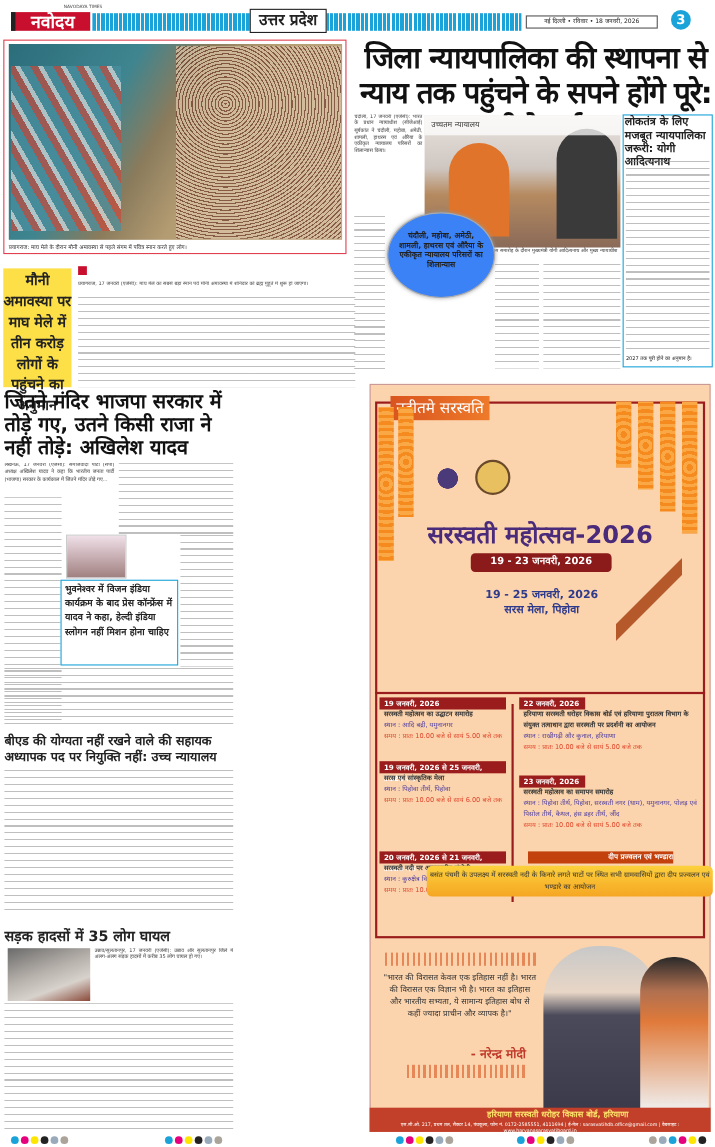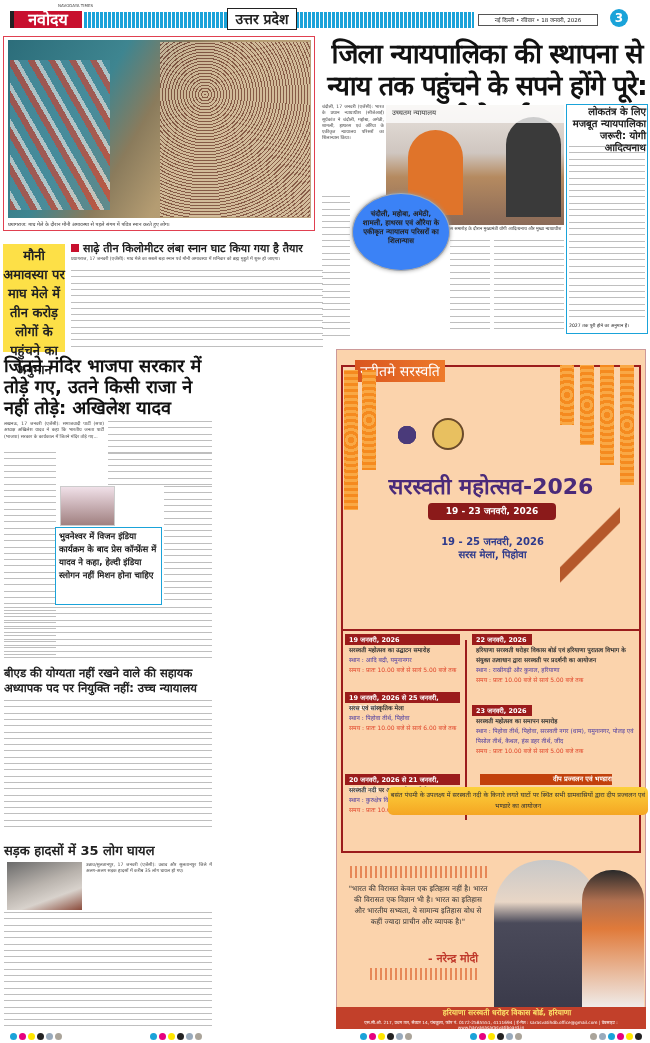--- a/index.html
+++ b/index.html
@@ -23,21 +23,21 @@
 .headline{left:326px;top:38px;width:322px;font-size:27px;font-weight:bold;line-height:32px;color:#111;text-align:center;letter-spacing:-1px}
 .col{font-size:4.6px;line-height:6.3px;color:#444;text-align:justify;overflow:hidden}
 .textlines{background:repeating-linear-gradient(180deg,#8a8a8a 0 1px,transparent 1px 6.3px);opacity:.55}
 .courtphoto{left:386px;top:105px;width:178px;height:120px;background:linear-gradient(180deg,#e8e2dc 0,#cfc6c0 40%,#b58a60 60%,#8a6a58 100%)}
 .courtphoto .p1{position:absolute;left:22px;top:25px;width:55px;height:85px;background:#e0742a;border-radius:28px 28px 0 0}
 .courtphoto .p2{position:absolute;left:120px;top:12px;width:55px;height:100px;background:#3a3a3a;border-radius:28px 28px 0 0}
 .courtbanner{left:386px;top:105px;width:178px;height:18px;background:rgba(255,255,255,.75);font-size:7px;font-weight:normal;color:#333;padding:3px 6px}
 .photocap{left:388px;top:226px;width:176px;font-size:4.5px;color:#333;line-height:6px}
 .circle{left:352px;top:193px;width:98px;height:78px;border-radius:50%;background:#3b82f6;border:1.5px solid #aaa;box-shadow:0 0 4px #999;font-size:7px;font-weight:bold;text-align:center;padding:16px 8px;line-height:9px}
 .sidebox{left:566px;top:104px;width:82px;height:230px;border:1px solid #1aa3d9}
-.sidehead{left:568px;top:106px;width:78px;font-size:10px;font-weight:bold;line-height:12px;text-align:right}
+.sidehead{left:568px;top:106px;width:78px;font-size:10px;font-weight:bold;line-height:12px;text-align:left}
 
 .yellowbox{left:3px;top:244px;width:62px;height:108px;background:#fde047;font-size:13px;line-height:19px;text-align:center;font-weight:bold;padding-top:2px;color:#222}
 .snanhead{left:71px;top:240px;width:260px;font-size:11px;font-weight:bold}
 .snanhead .sq{display:inline-block;width:8px;height:8px;background:#c8102e;margin-right:4px}
 
 .akhhead{left:4px;top:355px;width:208px;font-size:18px;font-weight:bold;line-height:21px;color:#111}
 .akhphoto{left:60px;top:486px;width:55px;height:40px;background:linear-gradient(180deg,#f0e0e8,#a08080);border:1px solid #ccc}
 .quotebox{left:55px;top:527px;width:107px;height:78px;border:1.5px solid #1aa3d9;background:#fff;font-size:8.5px;line-height:13px;font-weight:bold;padding:2px 3px}
 .bedhead{left:4px;top:666px;width:210px;font-size:11.5px;font-weight:bold;line-height:15px}
 .roadhead{left:4px;top:841px;width:210px;font-size:13px;font-weight:bold}
@@ -102,21 +102,21 @@
 <div class="abs courtbanner">उच्चतम न्यायालय</div>
 <div class="abs photocap">एकीकृत न्यायालय परिसरों के शिलान्यास समारोह के दौरान मुख्यमंत्री योगी आदित्यनाथ और मुख्य न्यायाधीश सूर्यकांत।</div>
 <div class="abs circle">चंदौली, महोबा, अमेठी, शामली, हाथरस एवं औरैया के एकीकृत न्यायालय परिसरों का शिलान्यास</div>
 
 <div class="abs sidebox"></div>
 <div class="abs sidehead">लोकतंत्र के लिए मजबूत न्यायपालिका जरूरी: योगी आदित्यनाथ</div>
 <div class="abs textlines" style="left:569px;top:146px;width:76px;height:172px"></div>
 <div class="abs" style="left:569px;top:322px;width:78px;font-size:4.6px">2027 तक पूरी होने का अनुमान है।</div>
 
 <div class="abs yellowbox">मौनी अमावस्या पर माघ मेले में तीन करोड़ लोगों के पहुंचने का अनुमान</div>
-<div class="abs snanhead"><span class="sq"></span><span>साढ़े तीन किलोमीटर लंबा स्नान घाट किया गया है तैयार</span></div>
+<div class="abs snanhead"><span class="sq"></span></div>
 <div class="abs col" style="left:71px;top:256px;width:252px;height:12px">प्रयागराज, 17 जनवरी (एजेंसी): माघ मेले का सबसे बड़ा स्नान पर्व मौनी अमावस्या में शनिवार को ब्रह्म मुहूर्त में शुरू हो जाएगा।</div>
 <div class="abs textlines" style="left:71px;top:270px;width:252px;height:82px"></div>
 
 <div class="abs akhhead">जितने मंदिर भाजपा सरकार में तोड़े गए, उतने किसी राजा ने नहीं तोड़े: अखिलेश यादव</div>
 <div class="abs col" style="left:4px;top:421px;width:100px;height:30px">लखनऊ, 17 जनवरी (एजेंसी): समाजवादी पार्टी (सपा) अध्यक्ष अखिलेश यादव ने कहा कि भारतीय जनता पार्टी (भाजपा) सरकार के कार्यकाल में जितने मंदिर तोड़े गए...</div>
 <div class="abs textlines" style="left:4px;top:452px;width:52px;height:205px"></div>
 <div class="abs textlines" style="left:108px;top:421px;width:104px;height:65px"></div>
 <div class="abs textlines" style="left:164px;top:486px;width:48px;height:120px"></div>
 <div class="abs textlines" style="left:4px;top:607px;width:208px;height:52px"></div>
 <div class="abs akhphoto"></div>

